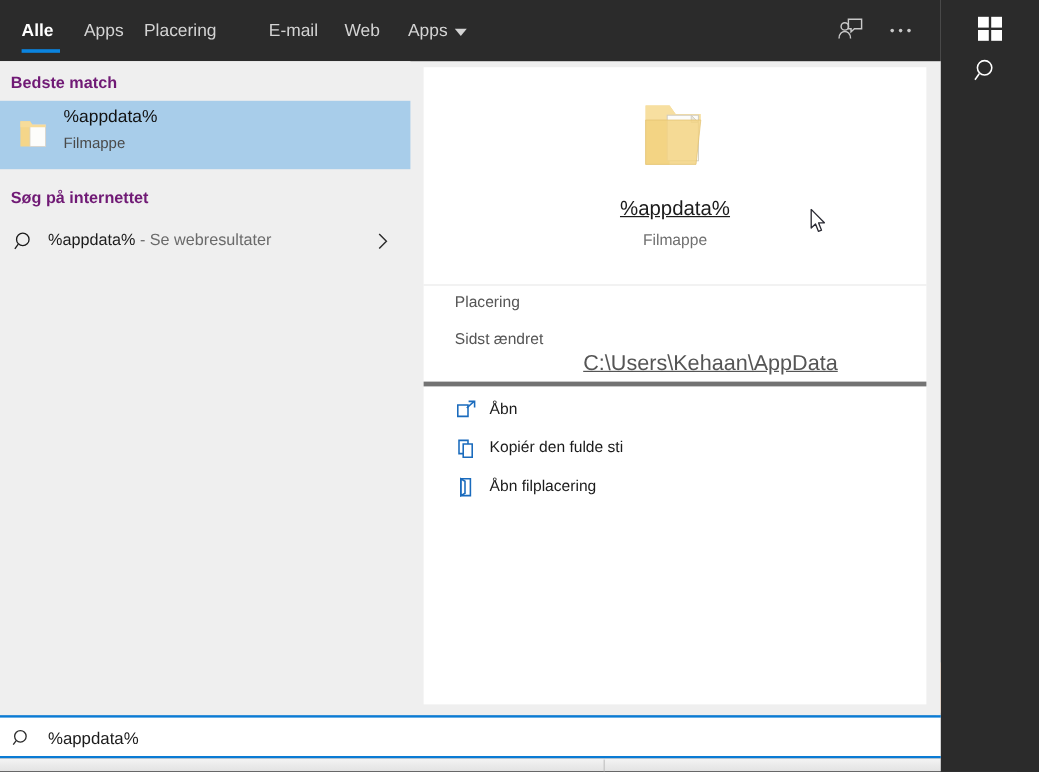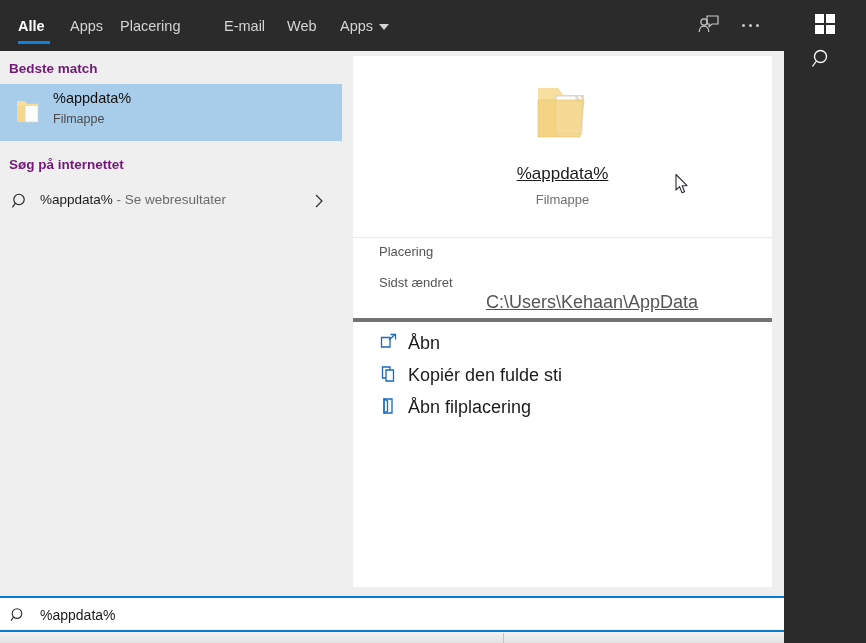--- a/index.html
+++ b/index.html
@@ -272,21 +272,21 @@
     cursor: default;
   }
   .action-icon {
     position: absolute;
     left: 26px; top: 5px;
     width: 20px; height: 20px;
   }
   .action-label {
     position: absolute;
     left: 55px; top: 6px;
-    font-size: 18px;
+    font-size: 13px;
     color: #1b1b1b;
   }
 
   
   #searchbar {
     position: absolute;
     left: 0; top: 596px;
     width: 784px;
     height: 36px;
     background: #ffffff;

